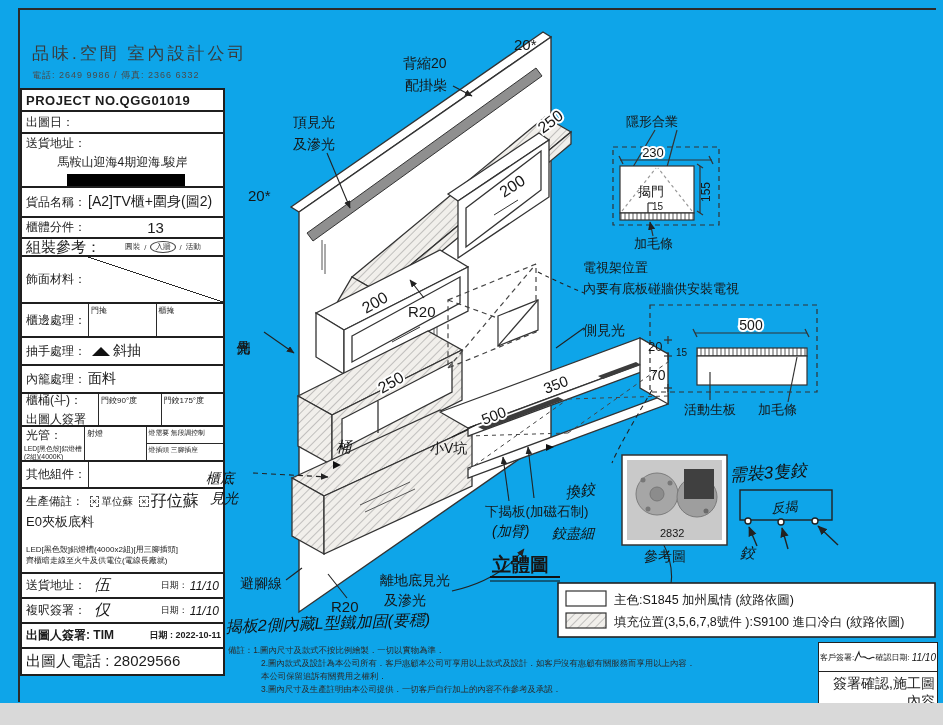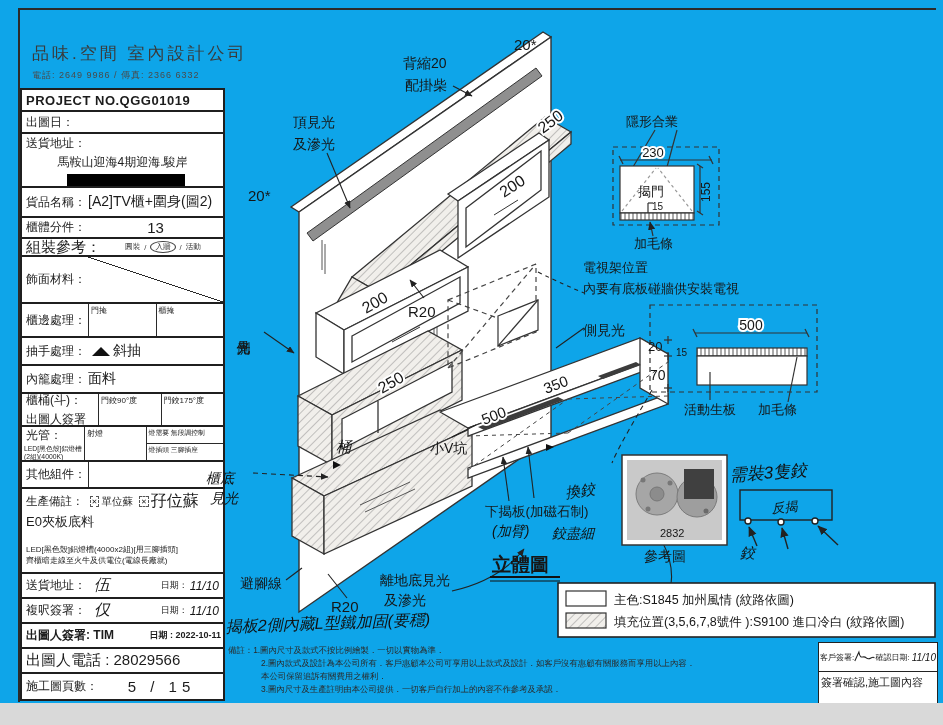--- a/index.html
+++ b/index.html
@@ -38,21 +38,21 @@
   .dt{font-size:9px;margin-left:auto;padding-right:2px;white-space:nowrap;}
   .hwsign{font-size:16px;margin-left:6px;}
   .hwdate{font-size:12px;padding-right:4px;}
   .pages{font-size:15px;letter-spacing:5px;margin:0 auto;}
   
   .notes{position:absolute;left:228px;top:644px;width:592px;font-size:8.4px;line-height:1.55;color:#2a2a2a;}
   .notes .ind{margin-left:33px;}
   .client{position:absolute;left:818px;top:642px;width:120px;height:76px;border:1.8px solid #222;box-sizing:border-box;background:#fff;}
   .client .r1{height:29px;border-bottom:1.4px solid #222;display:flex;align-items:center;white-space:nowrap;overflow:hidden;padding:0 1px;box-sizing:border-box;}
   .client .r1 span{font-size:8px;}
-  .client .r2{font-size:11px;padding:3px 2px;}
+  .client .r2{font-size:14px;padding:3px 2px;text-align:right;}
   svg text{font-family:"Liberation Sans","DejaVu Sans",sans-serif;fill:#161616;}
   svg .hwt{font-style:italic;fill:#111;}
   .dwg{position:absolute;left:200px;top:15px;}
 </style>
 </head>
 <body>
 
 <div class="page">
   <div class="frame-top"></div>
   <div class="frame-left"></div>
@@ -164,24 +164,20 @@
       </div>
     </div>
     <div class="row" style="height:25px">
       <div class="sig">
         <span class="lab" style="font-weight:bold">出圖人簽署: TIM</span>
         <span class="dt" style="font-weight:bold">日期 : 2022-10-11</span>
       </div>
     </div>
     <div class="row" style="height:25px">
       <div class="lab" style="font-size:15px">出圖人電話 : 28029566</div>
-    </div>
-    <div class="row" style="height:25px">
-      <div class="lab">施工圖頁數：</div>
-      <div class="pages">5 / 15</div>
     </div>
   </div>
 
   <svg class="dwg" width="740" height="627" viewBox="200 15 740 627">
     <defs>
       <pattern id="hatch" width="6" height="6" patternUnits="userSpaceOnUse" patternTransform="rotate(45)">
         <rect width="6" height="6" fill="#f1efeb"></rect>
           <line x1="0" y1="0" x2="0" y2="6" stroke="#8f8f8f" stroke-width="1"></line>
       </pattern>
       <pattern id="comb" width="4" height="8" patternUnits="userSpaceOnUse">

